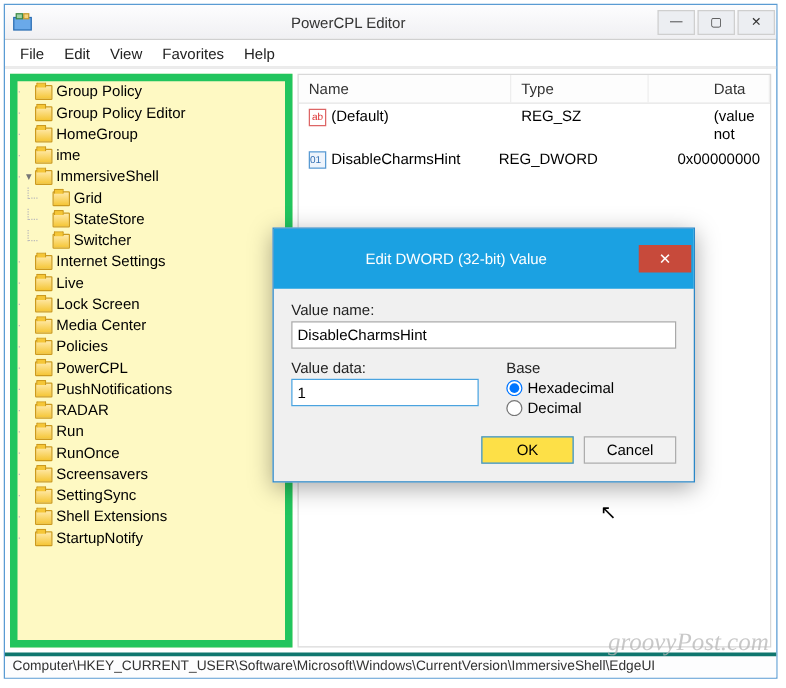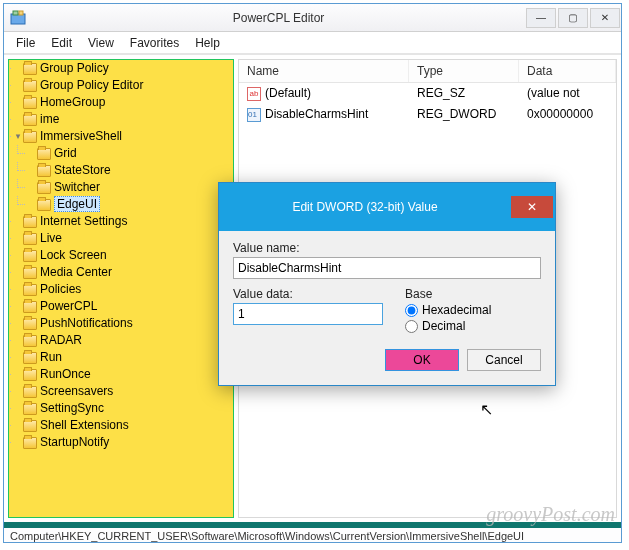--- a/index.html
+++ b/index.html
@@ -6,57 +6,57 @@
 body { background: #fff; width: 629px; height: 550px; overflow: hidden; position: relative; }
 .window { border: 1px solid #5a9bd3; width: 619px; height: 540px; margin: 3px; background: #fff; display: flex; flex-direction: column; }
 .titlebar { height: 28px; background: linear-gradient(#fdfdfe,#f0f0f3); display: flex; align-items: center; border-bottom: 1px solid #d0d0d0; }
 .titlebar .app-icon { width: 16px; height: 16px; margin: 0 6px; }
 .titlebar .title { flex: 1; text-align: center; color: #333; font-size: 12px; }
 .winbtns { display: flex; }
 .winbtn { width: 30px; height: 20px; margin: 0 1px; background: #eceef2; border: 1px solid #cfcfcf; display:flex;align-items:center;justify-content:center; font-size:10px; color:#333;}
 .menubar { height: 22px; display: flex; align-items: center; gap: 4px; padding: 0 6px; border-bottom: 1px solid #e5e5e5; }
 .menubar span { padding: 2px 6px; color: #222; }
 .content { flex: 1; display: flex; border-top:1px solid #e5e5e5;}
-.tree { width: 226px; border: 1px solid #22c55e; margin: 4px 2px 4px 4px; overflow: auto; background:#fde047; font-size:12px;}
+.tree { width: 226px; border: 6px solid #22c55e; margin: 4px 2px 4px 4px; overflow: auto; background:#fef9c3; font-size:12px;}
 .tree ul { list-style: none; padding-left: 14px; }
 .tree > ul { padding-left: 4px; }
 .tree li { white-space: nowrap; line-height: 17px; position: relative; }
 .tree li::before { content:""; position:absolute; left:-10px; top:0; bottom:50%; border-left:1px dotted #bbb; }
 .tree li::after { content:""; position:absolute; left:-10px; top:8px; width:8px; border-top:1px dotted #bbb; }
 .twisty { display:inline-block; width:10px; color:#777; text-align:center; font-size:9px; vertical-align:middle;}
 .folder { display:inline-block; width:14px; height:12px; background: linear-gradient(#ffe9a8,#f5c637); border:1px solid #cc9a1e; border-radius:1px; margin-right:3px; vertical-align:middle; position:relative;}
 .folder::before { content:""; position:absolute; top:-3px; left:0; width:6px; height:3px; background:#f5c637; border:1px solid #cc9a1e; border-bottom:none; border-radius:1px 1px 0 0;}
 .sel { background:#cde8ff; border:1px dotted #4a90d9; padding:0 2px; }
 .list { flex:1; border:1px solid #d9d9d9; margin:4px 4px 4px 2px; background:#fff; overflow:auto;}
 .listhdr { display:flex; background:#fdfdfd; border-bottom:1px solid #e5e5e5; }
 .listhdr div { padding:4px 8px; border-right:1px solid #eee; color:#333;}
-.colname{width:170px;} .coltype{width:110px;} .coldata{flex:1;}
+.colname{width:170px;} .coltype{width:110px;} .coldata{flex:1;margin-left:44px;}
 .row { display:flex; padding:2px 0;}
 .row div{padding:1px 8px;}
 .valico { display:inline-block; width:14px; height:14px; vertical-align:middle; margin-right:4px;}
 .ico-str{background:#fff;border:1px solid #d66;color:#d33;font-size:8px;line-height:12px;text-align:center;}
 .ico-dw{background:#eef4fc;border:1px solid #5a9bd3;color:#3570b3;font-size:8px;line-height:12px;text-align:left;}
-.statusbar { height:20px; border-top:6px solid #0f766e; padding:2px 6px; color:#333; font-size:11px; background:#fdfdfe;}
+.statusbar { height:20px; border-top:3px solid #0f766e; padding:2px 6px; color:#333; font-size:11px; background:#fdfdfe;}
 .watermark { position:absolute; right:14px; bottom:24px; color:#b6b6b6; font-size:20px; font-style:italic; font-family:Georgia,serif; opacity:.75; pointer-events:none;}
 .dialog { position:absolute; left:218px; top:182px; width:338px; background:#f0f0f0; border:1px solid #2a87c7; box-shadow:0 4px 18px rgba(0,0,0,.35); }
 .dlg-title { height:48px; background:#1ba1e2; color:#fff; display:flex; align-items:center; }
 .dlg-title span.t { flex:1; text-align:center; font-size:12px; }
 .dlg-close { width:42px; height:22px; background:#c74a3b; color:#fff; display:flex; align-items:center; justify-content:center; margin-right:2px; font-size:12px;}
 .dlg-body { padding:10px 14px 4px; }
 .dlg-body label { color:#222; display:block; margin-bottom:2px;}
 .dlg-body input[type=text]{ width:100%; border:1px solid #a9a9a9; padding:3px 4px; background:#fff; margin-bottom:8px; font-size:12px;}
 .dlg-row{display:flex; gap:22px;}
 .dlg-row .vd{width:150px;}
 .dlg-row .vd input{border:1px solid #4aa3df; background:#fff;}
 .fieldset{border:none; }
 .radio { display:flex; align-items:center; gap:4px; margin:2px 0;}
 .radio input{margin:0;}
 .dlg-btns { display:flex; justify-content:flex-end; gap:8px; padding:10px 14px 14px;}
 .dlg-btns button{ width:74px; height:22px; background:#f2f2f2; border:1px solid #adadad; font-size:12px;}
-.dlg-btns button.ok{ border:1px solid #3393df; background:#ec4899;}
+.dlg-btns button.ok{ border:1px solid #3393df; background:#fde047;}
 .cursor { position:absolute; left:480px; top:400px; font-size:16px; pointer-events:none;}
 </style>
 </head>
 <body>
 
 <div class="window">
   <div class="titlebar">
     <svg class="app-icon" viewBox="0 0 16 16">
         <rect x="1" y="4" width="14" height="10" fill="#6aa9e9" stroke="#2a6db3"></rect>
         <rect x="3" y="1" width="5" height="4" fill="#9fd0a5" stroke="#3e8a48"></rect>
@@ -80,21 +80,20 @@
     <div class="tree">
       <ul id="tree-root">
           <li><span class="twisty"></span><span class="folder"></span><span>Group Policy</span></li>
           <li><span class="twisty"></span><span class="folder"></span><span>Group Policy Editor</span></li>
           <li><span class="twisty"></span><span class="folder"></span><span>HomeGroup</span></li>
           <li><span class="twisty"></span><span class="folder"></span><span>ime</span></li>
           <li><span class="twisty">▾</span><span class="folder"></span><span>ImmersiveShell</span><ul>
               <li><span class="twisty"></span><span class="folder"></span><span>Grid</span></li>
               <li><span class="twisty"></span><span class="folder"></span><span>StateStore</span></li>
               <li><span class="twisty"></span><span class="folder"></span><span>Switcher</span></li>
-              <li><span class="twisty"></span><span class="folder"></span><span class="sel">EdgeUI</span></li>
             </ul></li>
           <li><span class="twisty"></span><span class="folder"></span><span>Internet Settings</span></li>
           <li><span class="twisty"></span><span class="folder"></span><span>Live</span></li>
           <li><span class="twisty"></span><span class="folder"></span><span>Lock Screen</span></li>
           <li><span class="twisty"></span><span class="folder"></span><span>Media Center</span></li>
           <li><span class="twisty"></span><span class="folder"></span><span>Policies</span></li>
           <li><span class="twisty"></span><span class="folder"></span><span>PowerCPL</span></li>
           <li><span class="twisty"></span><span class="folder"></span><span>PushNotifications</span></li>
           <li><span class="twisty"></span><span class="folder"></span><span>RADAR</span></li>
           <li><span class="twisty"></span><span class="folder"></span><span>Run</span></li>

